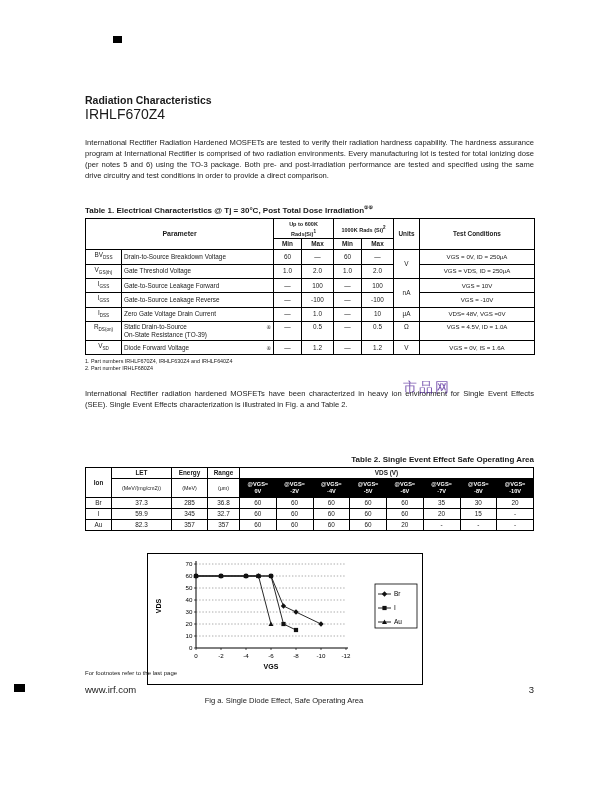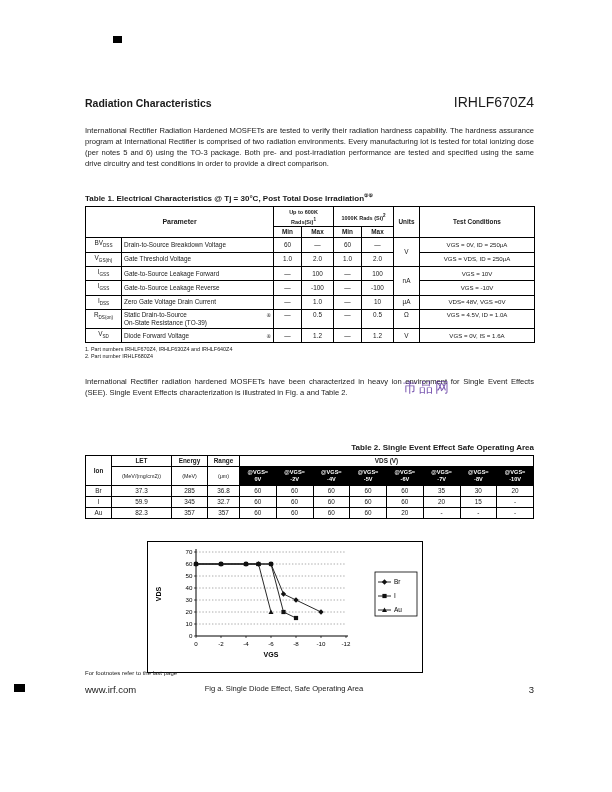--- a/index.html
+++ b/index.html
@@ -4,21 +4,21 @@
 <style>
   html,body{margin:0;padding:0;background:#ffffff;}
   .page{position:relative;width:612px;height:792px;background:#fff;overflow:hidden;
         font-family:"Liberation Sans", sans-serif;color:#1a1a1a;}
   .regmark{position:absolute;background:#000;}
   .regmark-top{left:113px;top:36px;width:9px;height:7px;}
   .regmark-bottom{left:14px;top:684px;width:11px;height:8px;}
   .watermark{position:absolute;left:403px;top:378px;width:48px;color:#4c1d95;
              font-size:14px;line-height:18px;letter-spacing:2px;opacity:.75;z-index:5;}
   .content{position:absolute;left:85px;top:0;width:449px;padding-top:94px;}
-  .header{display:flex;justify-content:space-between;align-items:baseline;}
+  .header{display:flex;justify-content:center;align-items:baseline;flex-direction:column;}
   .h-left{font-size:10.5px;font-weight:bold;}
   .h-right{font-size:14px;font-weight:normal;}
   .intro{margin:15px 0 0;font-size:7.6px;line-height:11px;text-align:justify;}
   .see{margin-top:17px;}
   .tbl-title{margin-top:23px;margin-bottom:3px;font-size:8px;font-weight:bold;}
   .mt-lg{margin-top:45px;text-align:right;}
   .marks{font-size:5px;}
   table.t{border-collapse:collapse;table-layout:fixed;width:449px;}
   .t th,.t td{border:1px solid #000;font-size:6.4px;line-height:8px;padding:1px 2px;
               text-align:center;vertical-align:middle;overflow:hidden;}

